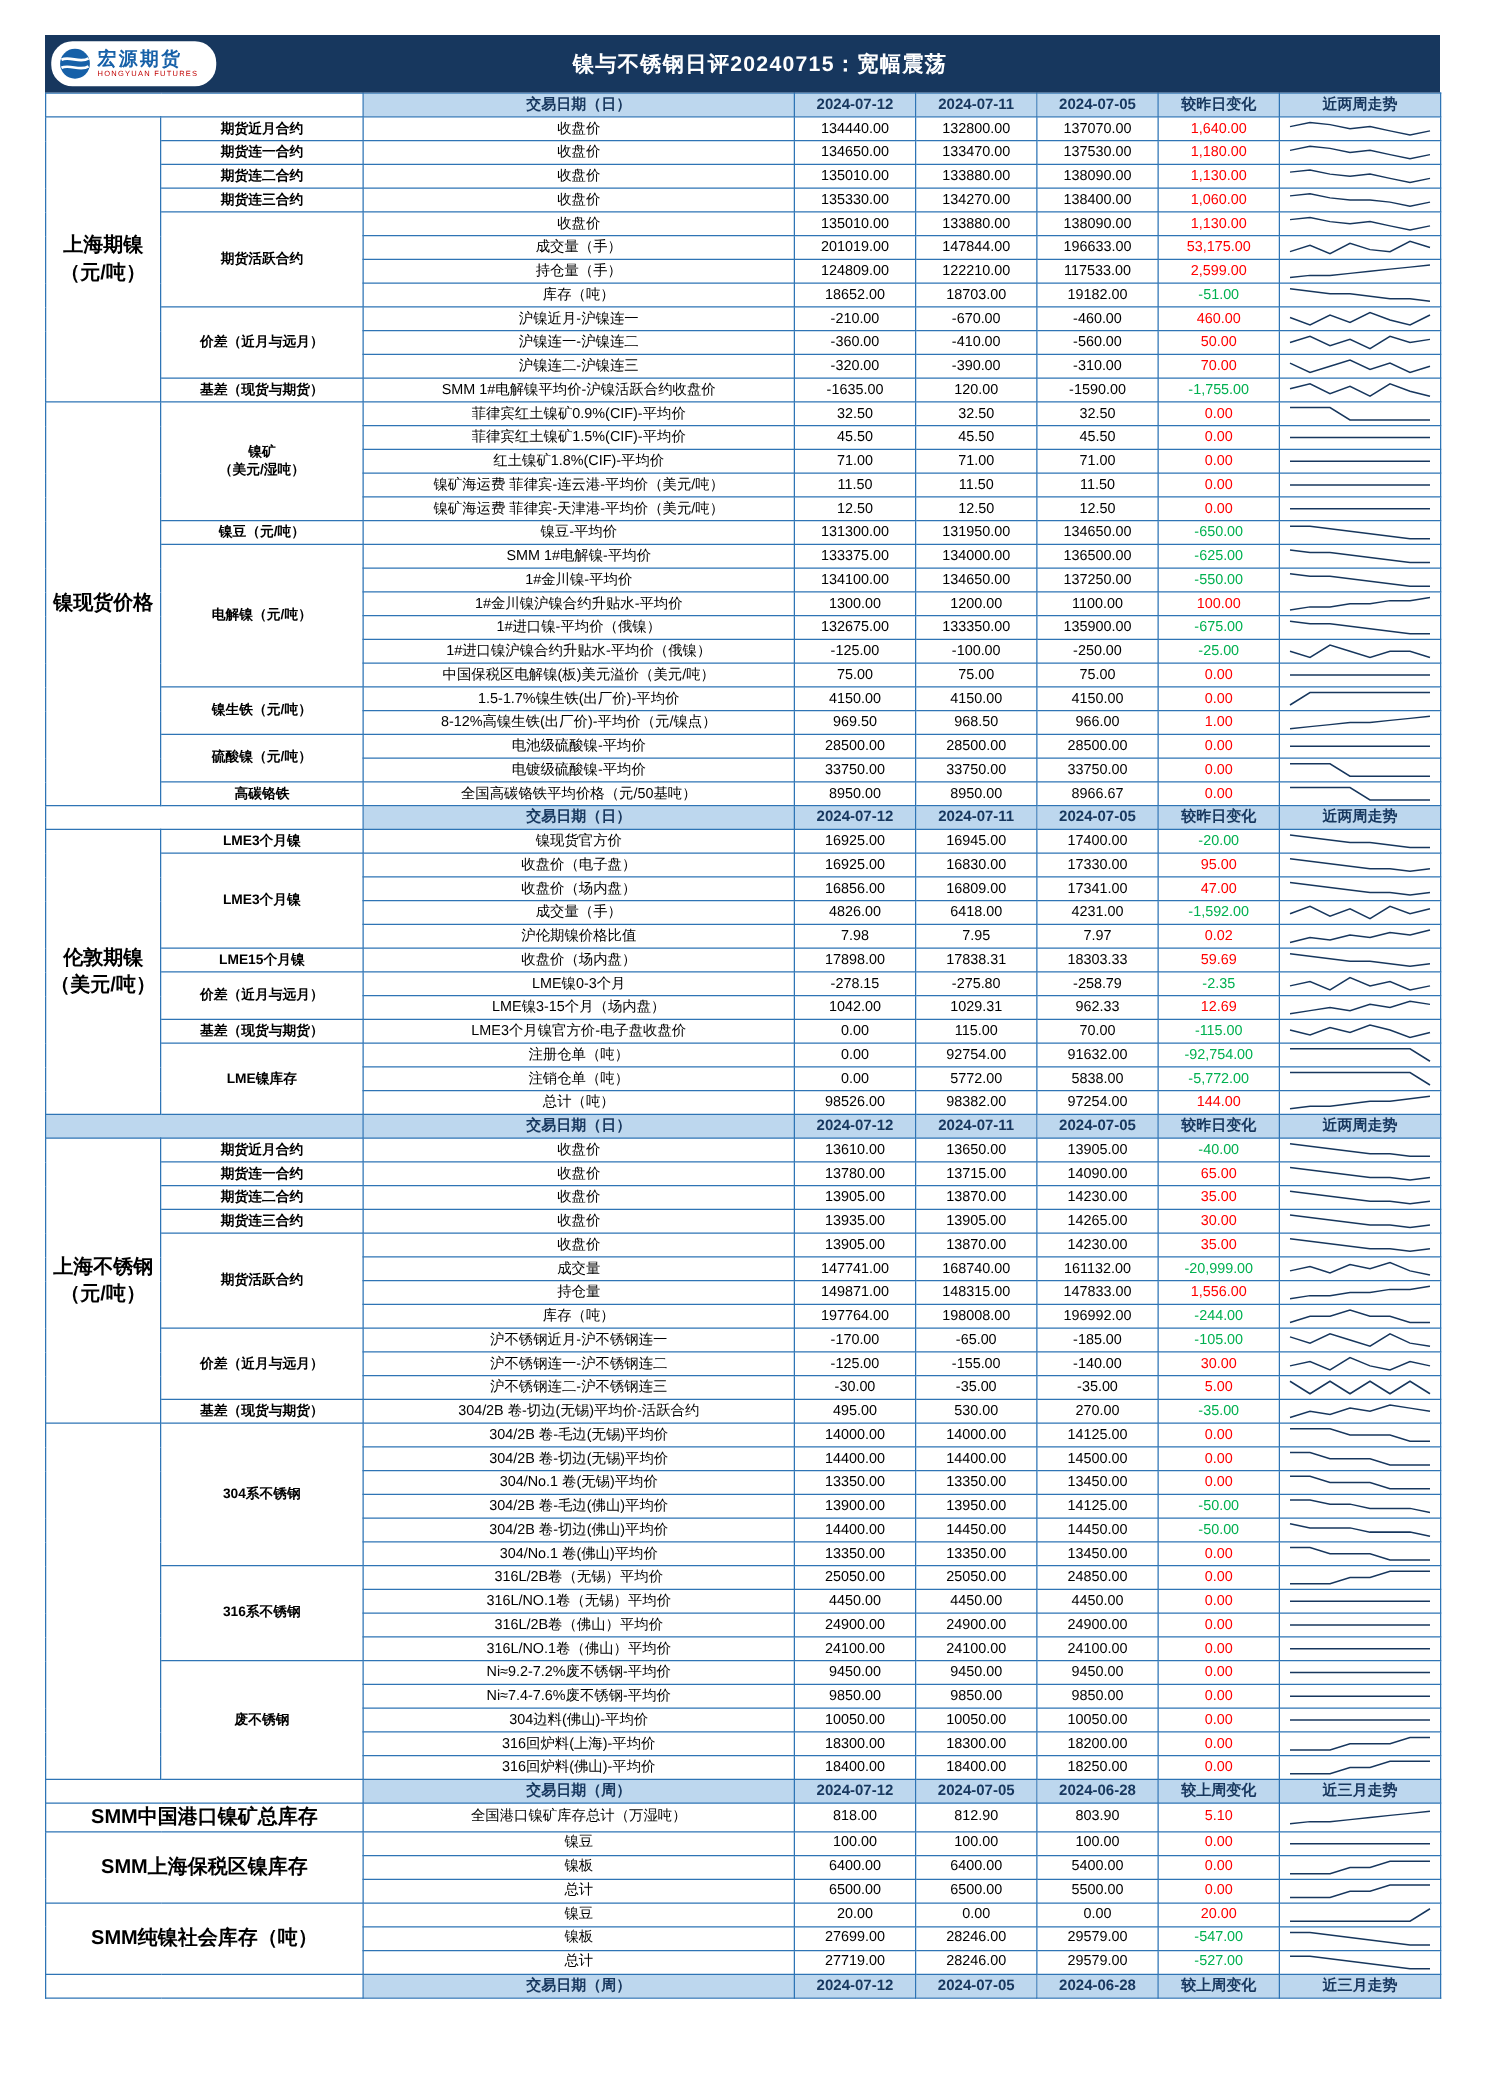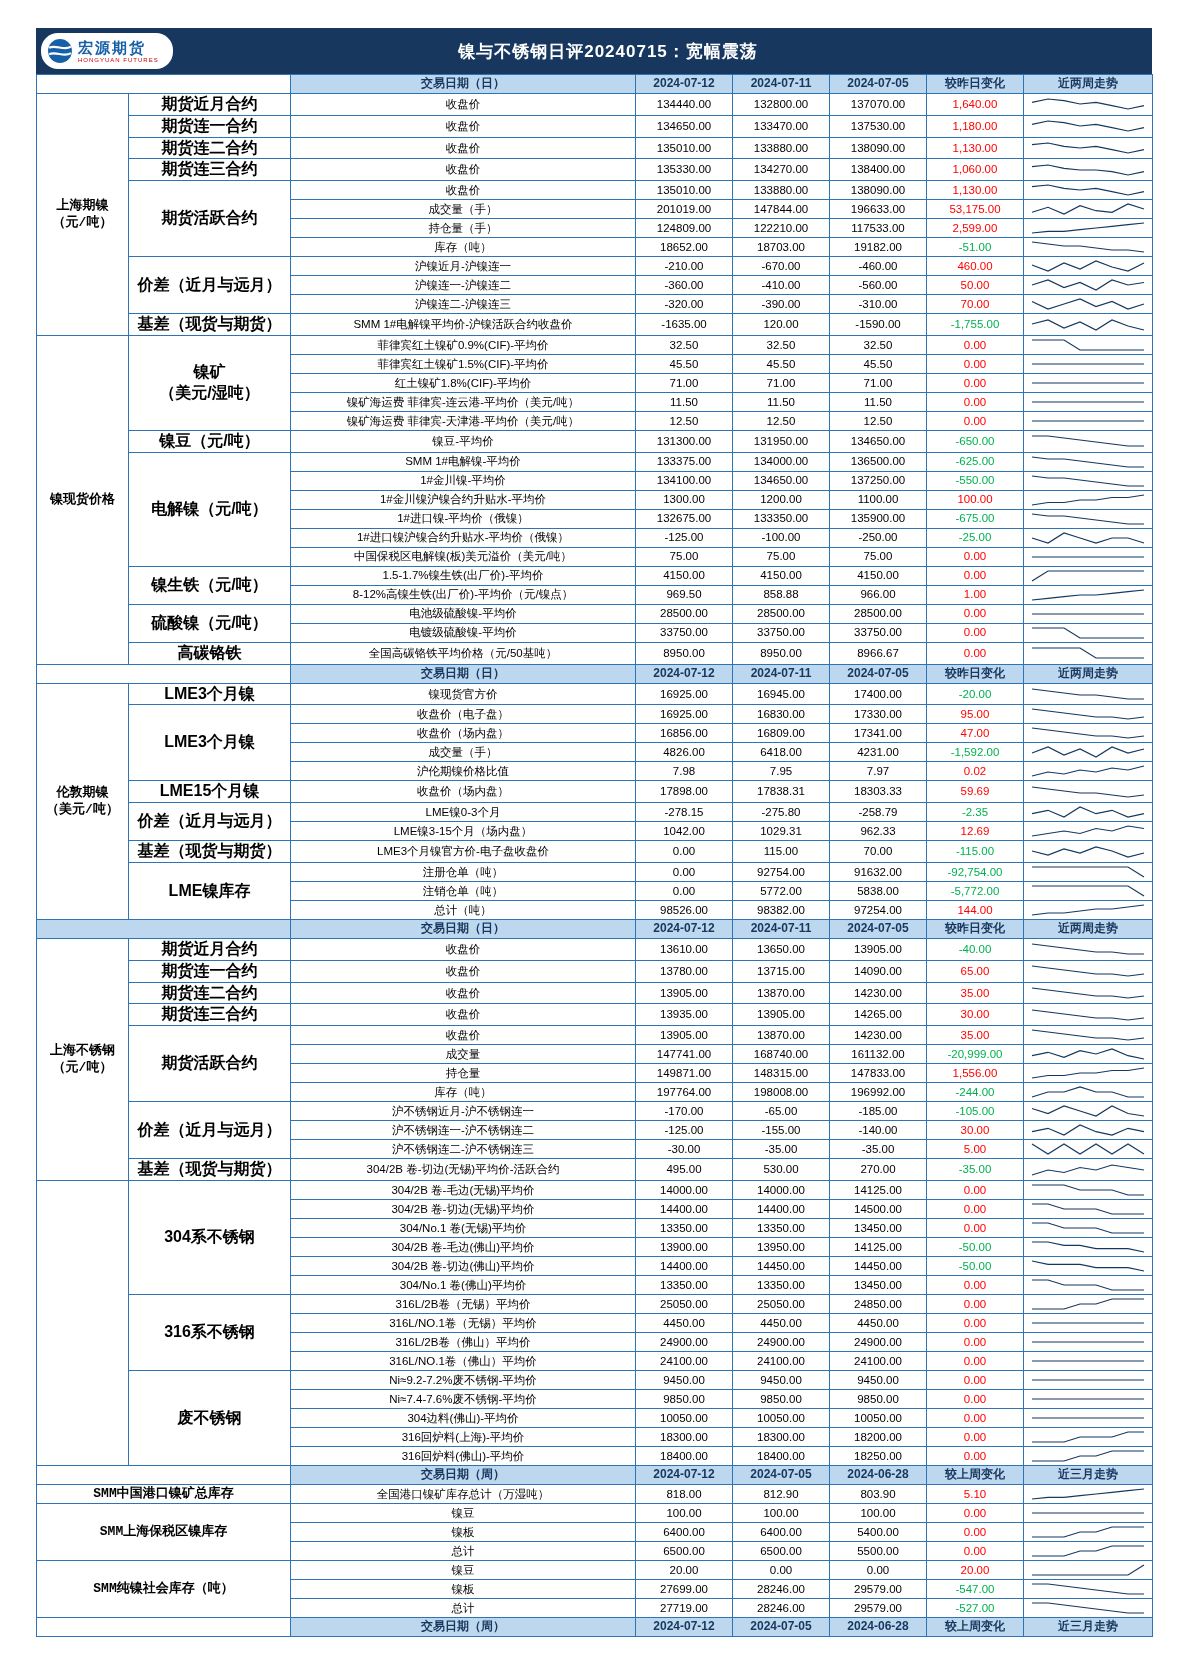--- a/index.html
+++ b/index.html
@@ -9,22 +9,22 @@
   .titlebar{width:1116px;height:46px;background:#17375E;position:relative;display:flex;align-items:center;justify-content:center;box-sizing:border-box;}
   .logo{position:absolute;left:5px;top:5px;width:132px;height:36px;background:#fff;border-radius:17px;display:flex;align-items:center;padding:2px 6px;box-sizing:border-box;gap:5px;}
   .logo-mark{width:26px;height:26px;flex:0 0 auto;}
   .logo-text{display:flex;flex-direction:column;line-height:1;}
   .logo-cn{color:#1660A8;font-weight:bold;font-size:15px;letter-spacing:2px;}
   .logo-en{color:#C00000;font-size:6px;letter-spacing:1px;margin-top:2px;}
   .title{color:#fff;font-weight:bold;font-size:17px;letter-spacing:1px;margin-left:28px;}
   
   table{border-collapse:collapse;table-layout:fixed;width:1116px;}
   td{border:1px solid #2E74B5;height:19px;padding:0 2px;font-size:11.5px;line-height:1.1;text-align:center;color:#000;overflow:hidden;white-space:nowrap;box-sizing:border-box;}
-  td.group{font-weight:bold;font-size:13px;white-space:pre-line;line-height:1.35;font-family:Liberation Mono, monospace;}
-  td.sub{font-weight:bold;font-size:16px;white-space:pre-line;line-height:1.3;}
+  td.group{font-weight:bold;font-size:16px;white-space:pre-line;line-height:1.35;}
+  td.sub{font-weight:bold;font-size:11px;white-space:pre-line;line-height:1.3;}
   td.indicator{font-size:11.5px;}
   td.val{font-size:11.5px;}
   td.chg{font-weight:normal;}
   td.chg.pos{color:#FF0000;}
   td.chg.neg{color:#00B050;}
   tr.hrow td{background:#BDD7EE;font-weight:bold;color:#17375E;font-size:12px;margin-top:32px;}
   tr.hrow td.hspacer{background:#fff;}
   tr.hrow td.hspacer.hfull{background:#BDD7EE;}
   td.sparkcell{padding:1px 4px;}
   td.sparkcell svg{display:block;margin:0 auto;}
@@ -380,21 +380,21 @@
           <td class="chg pos">0.00</td>
           <td class="sparkcell">
             <svg width="118" height="16">
               <polyline points="3.0,13.0 19.0,3.0 35.0,3.0 51.0,3.0 67.0,3.0 83.0,3.0 99.0,3.0 115.0,3.0" fill="none" stroke="#17375E" stroke-width="1.2"></polyline>
             </svg>
           </td>
         </tr>
         <tr>
           <td class="indicator">8-12%高镍生铁(出厂价)-平均价（元/镍点）</td>
           <td class="val">969.50</td>
-          <td class="val">858.88</td>
+          <td class="val">968.50</td>
           <td class="val">966.00</td>
           <td class="chg pos">1.00</td>
           <td class="sparkcell">
             <svg width="118" height="16">
               <polyline points="3.0,13.0 19.0,11.3 35.0,9.7 51.0,8.0 67.0,8.0 83.0,6.3 99.0,4.7 115.0,3.0" fill="none" stroke="#17375E" stroke-width="1.2"></polyline>
             </svg>
           </td>
         </tr>
         <tr>
           <td class="sub" rowspan="2">硫酸镍（元/吨）</td>

